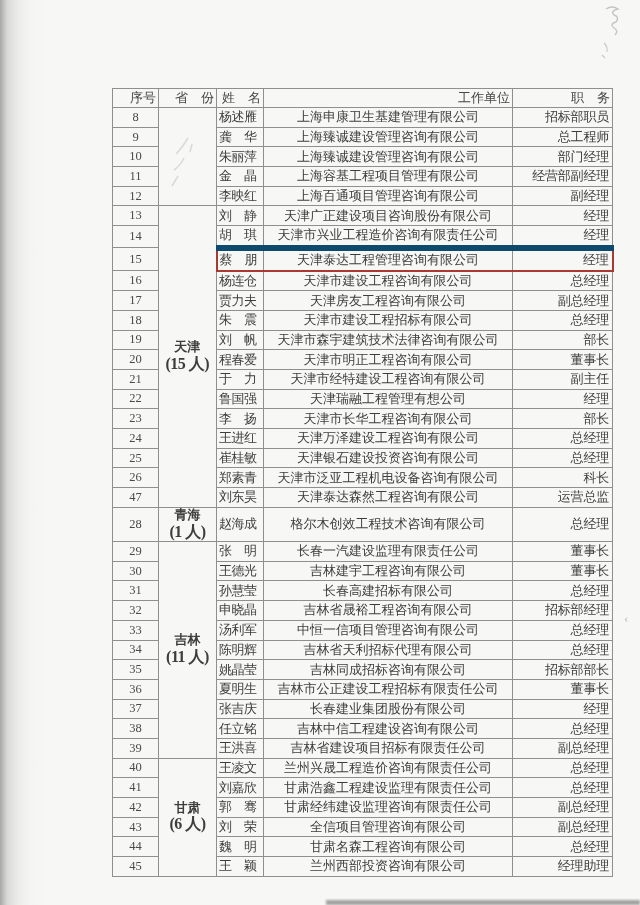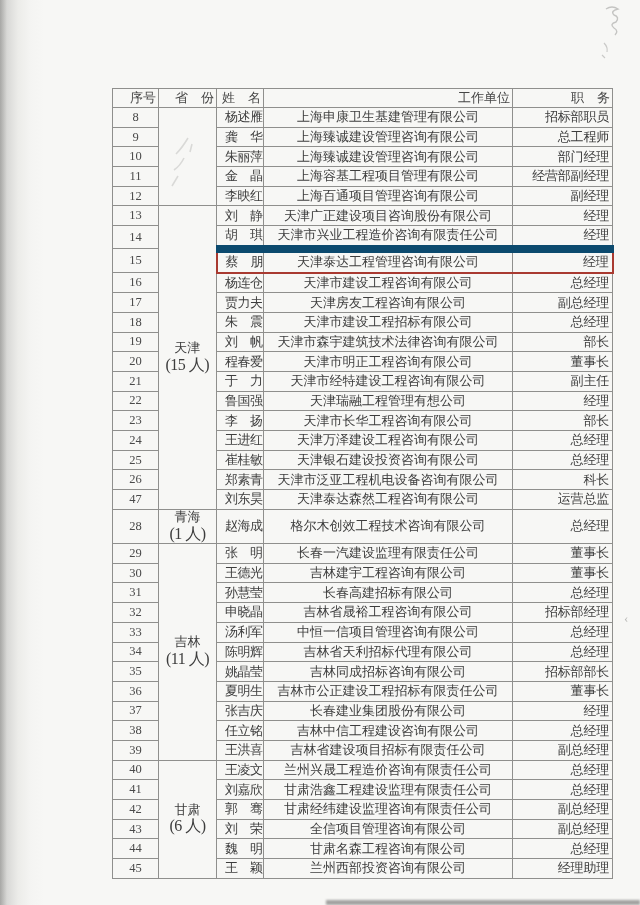--- a/index.html
+++ b/index.html
@@ -34,28 +34,28 @@
   .roster th,.roster td{
     border:1px solid #8f8f8d;
     font-weight:normal;
     font-size:13px;
     overflow:hidden;
     white-space:nowrap;
   }
   .roster th{height:15px;text-align:right;padding:0 2px;color:#464646;}
   .roster td{height:18.7px;padding:0 3px;vertical-align:middle;}
   td.num{text-align:center;font-size:12.5px;color:#4a4a4a;}
-  td.province{text-align:center;padding:0 1px;}
+  td.province{text-align:center;padding:0 1px;font-weight:bold;}
   .province-name{font-size:13px;line-height:1.15;}
   .province-count{font-size:16px;line-height:1.15;letter-spacing:-0.5px;}
-  td.name{text-align:left;padding:0 8px;letter-spacing:-0.5px;}
+  td.name{text-align:left;padding:0 2px;letter-spacing:-0.5px;}
   td.unit{text-align:center;padding:0 4px;}
   td.pos{text-align:right;letter-spacing:-0.2px;}
   tr.hl td.name,tr.hl td.unit,tr.hl td.pos{
-    border-top:8px solid #0c4a6e;border-bottom:2px solid #a93a31;margin-left:10px;
+    border-top:6px solid #0c4a6e;border-bottom:2px solid #a93a31;margin-left:10px;
   }
   tr.hl td.name{border-left:2px solid #a93a31;}
   tr.hl td.pos{border-right:2px solid #a93a31;}
 </style>
 </head>
 <body>
 
 <div class="page">
 
   <div class="edge-left"></div>

